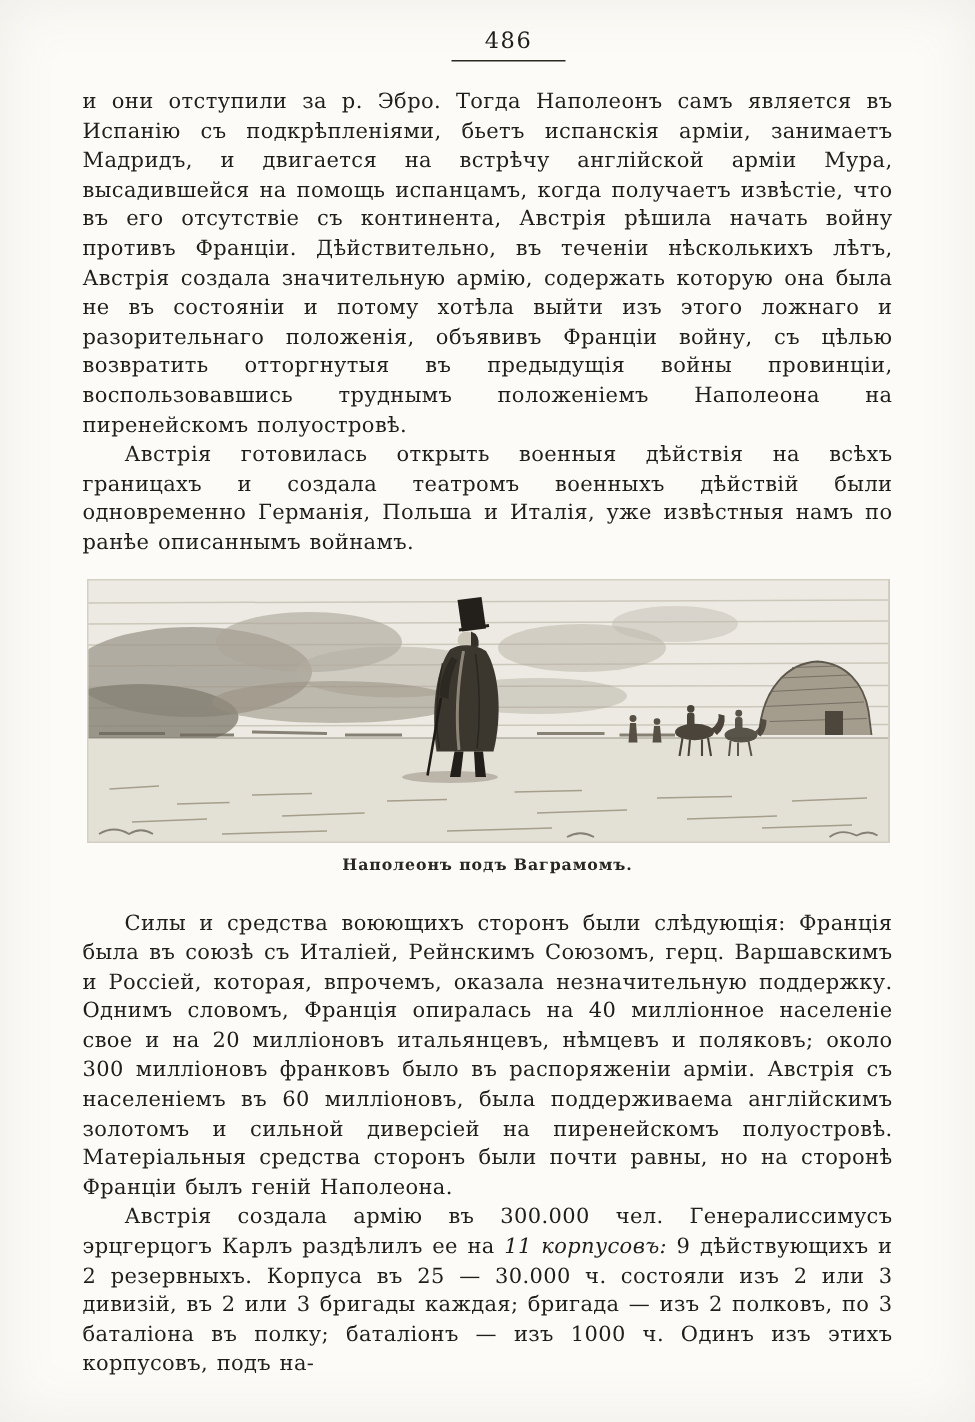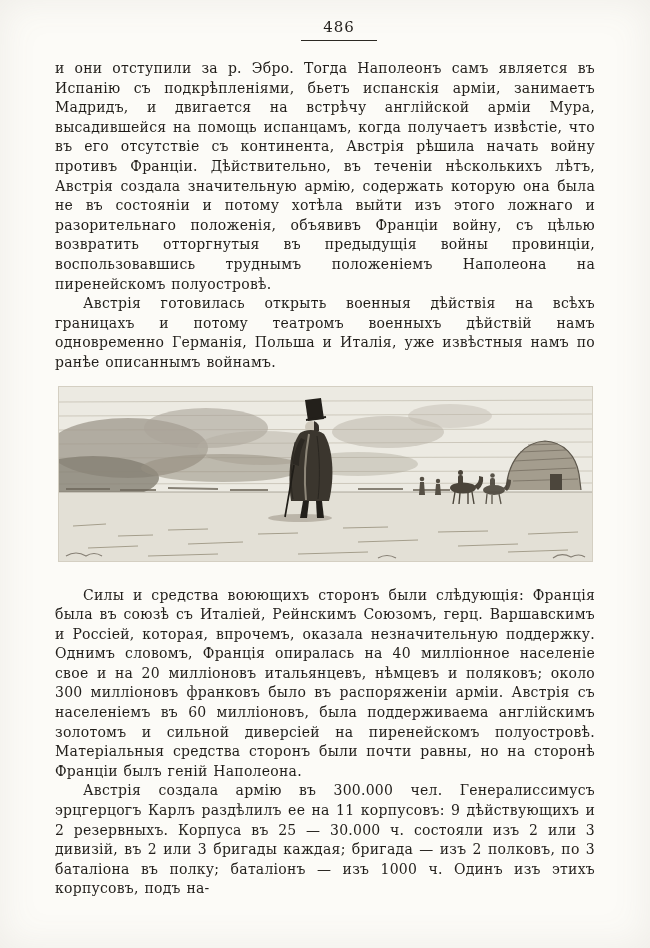--- a/index.html
+++ b/index.html
@@ -47,20 +47,21 @@
     line-height: 19.6px;
     text-align: justify;
     text-indent: 28px;
     letter-spacing: 0.25px;
     word-spacing: 1px;
   }
   p.para.continuation {
     text-indent: 0;
   }
   .num-italic {
+    font-style: italic;
   }
   figure.wagram-figure {
     margin: 13px 0 24px 0;
     padding: 0;
     width: 100%;
   }
   .engraving {
     width: 535px;
     height: 176px;
     margin: 0 auto;
@@ -83,21 +84,21 @@
 <div class="page">
 
   <div class="page-header">
     <span class="page-number">486</span>
   </div>
 
   <div class="page-content">
 
     <p class="para continuation">и они отступили за р. Эбро. Тогда Наполеонъ самъ является въ Испанію съ подкрѣпленіями, бьетъ испанскія арміи, занимаетъ Мадридъ, и двигается на встрѣчу англійской арміи Мура, высадившейся на помощь испанцамъ, когда получаетъ извѣстіе, что въ его отсутствіе съ континента, Австрія рѣшила начать войну противъ Франціи. Дѣйствительно, въ теченіи нѣсколькихъ лѣтъ, Австрія создала значительную армію, содержать которую она была не въ состояніи и потому хотѣла выйти изъ этого ложнаго и разорительнаго положенія, объявивъ Франціи войну, съ цѣлью возвратить отторгнутыя въ предыдущія войны провинціи, воспользовавшись труднымъ положеніемъ Наполеона на пиренейскомъ полуостровѣ.</p>
 
-    <p class="para">Австрія готовилась открыть военныя дѣйствія на всѣхъ границахъ и потому театромъ военныхъ дѣйствій намъ одновременно Германія, Польша и Италія, уже извѣстныя намъ по ранѣе описаннымъ войнамъ.</p>
+    <p class="para">Австрія готовилась открыть военныя дѣйствія на всѣхъ границахъ и создала театромъ военныхъ дѣйствій были одновременно Германія, Польша и Италія, уже извѣстныя намъ по ранѣе описаннымъ войнамъ.</p>
 
     <figure class="wagram-figure">
       <div class="engraving">
         <svg width="535" height="176" viewBox="0 0 535 176" xmlns="http://www.w3.org/2000/svg">
 
           <rect width="535" height="176" fill="#ecead f"></rect>
           <rect width="535" height="176" fill="#eceae2"></rect>
 
           <g stroke="#c9c4b7" stroke-width="1" opacity="0.9">
             <line x1="0" y1="16" x2="535" y2="14"></line>
@@ -210,20 +211,21 @@
           </g>
           <g stroke="#6e675b" stroke-width="1.2" opacity="0.8">
             <path d="M8 170 q10 -6 20 0 q8 -5 16 0" fill="none"></path>
             <path d="M495 172 q8 -6 18 -1 q8 -4 14 0" fill="none"></path>
             <path d="M320 172 q9 -5 18 0" fill="none"></path>
           </g>
 
           <rect x="0.5" y="0.5" width="534" height="175" fill="none" stroke="#d4cfc2" stroke-width="1"></rect>
         </svg>
       </div>
+      <figcaption class="figure-caption">Наполеонъ подъ Ваграмомъ.</figcaption>
     </figure>
 
     <p class="para">Силы и средства воюющихъ сторонъ были слѣдующія: Франція была въ союзѣ съ Италіей, Рейнскимъ Союзомъ, герц. Варшавскимъ и Россіей, которая, впрочемъ, оказала незначительную поддержку. Однимъ словомъ, Франція опиралась на 40 милліонное населеніе свое и на 20 милліоновъ итальянцевъ, нѣмцевъ и поляковъ; около 300 милліоновъ франковъ было въ распоряженіи арміи. Австрія съ населеніемъ въ 60 милліоновъ, была поддерживаема англійскимъ золотомъ и сильной диверсіей на пиренейскомъ полуостровѣ. Матеріальныя средства сторонъ были почти равны, но на сторонѣ Франціи былъ геній Наполеона.</p>
 
     <p class="para"><span>Австрія создала армію въ 300.000 чел. Генералиссимусъ эрцгерцогъ Карлъ раздѣлилъ ее на </span><span class="num-italic">11 корпусовъ:</span><span> 9 дѣйствующихъ и 2 резервныхъ. Корпуса въ 25 — 30.000 ч. состояли изъ 2 или 3 дивизій, въ 2 или 3 бригады каждая; бригада — изъ 2 полковъ, по 3 баталіона въ полку; баталіонъ — изъ 1000 ч. Одинъ изъ этихъ корпусовъ, подъ на-</span></p>
 
   </div>
 </div>
 
 </body></html>

